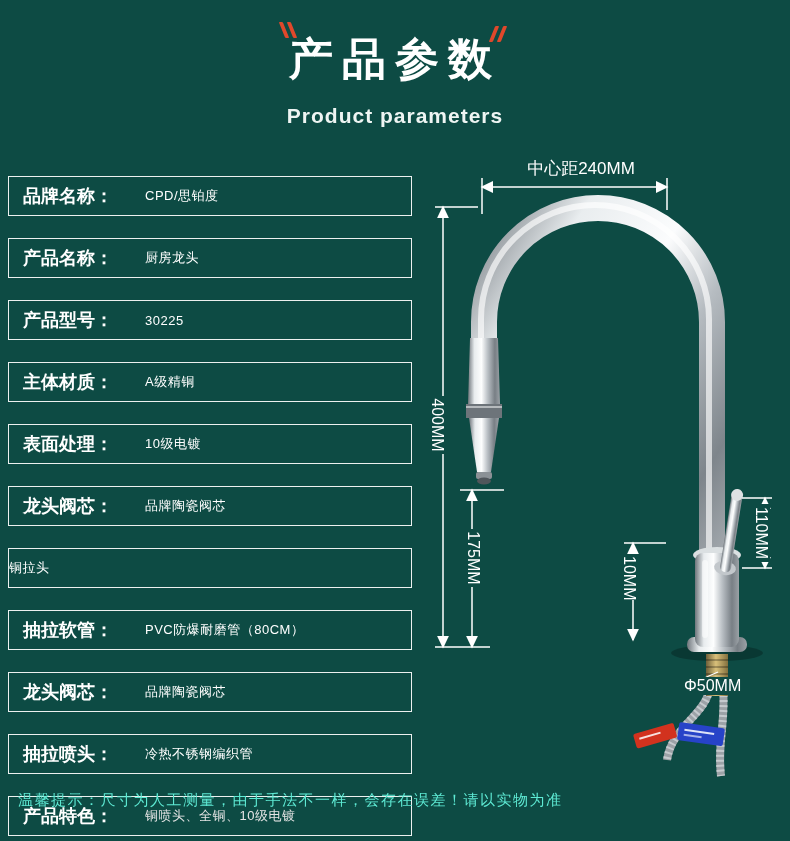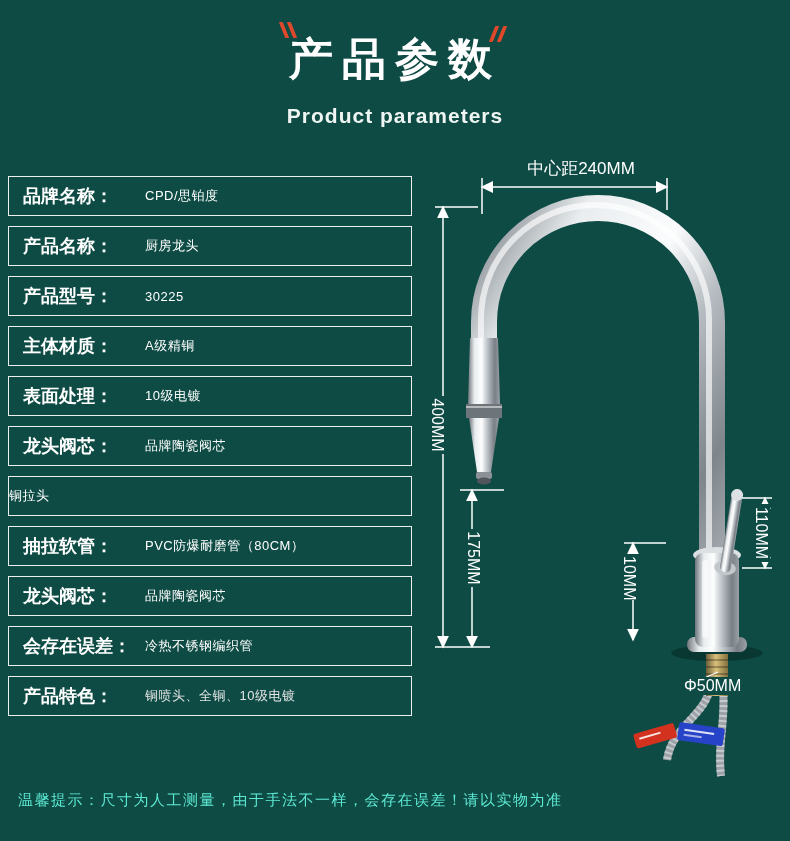--- a/index.html
+++ b/index.html
@@ -39,21 +39,21 @@
   }
   .accent-marks.left  { left: 282px; top: 22px; }
   .accent-marks.left i  { transform: skewX(22deg); }
   .accent-marks.right { left: 492px; top: 26px; }
   .accent-marks.right i { transform: skewX(-22deg); }
 
   
   .spec-table { position: absolute; left: 8px; top: 176px; width: 404px; }
   .spec-row {
     display: flex; align-items: center;
-    height: 40px; margin-bottom: 10px;
+    height: 40px; margin-bottom: 22px;
     border: 1px solid rgba(255,255,255,0.92);
   }
   .spec-label {
     flex: 0 0 136px;
     padding-left: 14px;
     font-weight: 700;
     font-size: 18px;
     white-space: nowrap;
   }
   .spec-value { font-size: 13px; letter-spacing: 0.5px; white-space: nowrap; }
@@ -137,21 +137,21 @@
     </div>
     <div class="spec-row">
       <span class="spec-label">抽拉软管：</span>
       <span class="spec-value">PVC防爆耐磨管（80CM）</span>
     </div>
     <div class="spec-row">
       <span class="spec-label">龙头阀芯：</span>
       <span class="spec-value">品牌陶瓷阀芯</span>
     </div>
     <div class="spec-row">
-      <span class="spec-label">会存在误差：</span>
+      <span class="spec-label">抽拉喷头：</span>
       <span class="spec-value">冷热不锈钢编织管</span>
     </div>
     <div class="spec-row">
       <span class="spec-label">产品特色：</span>
       <span class="spec-value gold">铜喷头、全铜、10级电镀</span>
     </div>
   </div>
 
   <div class="diagram">
     <svg width="370" height="660" viewBox="0 0 370 660">

